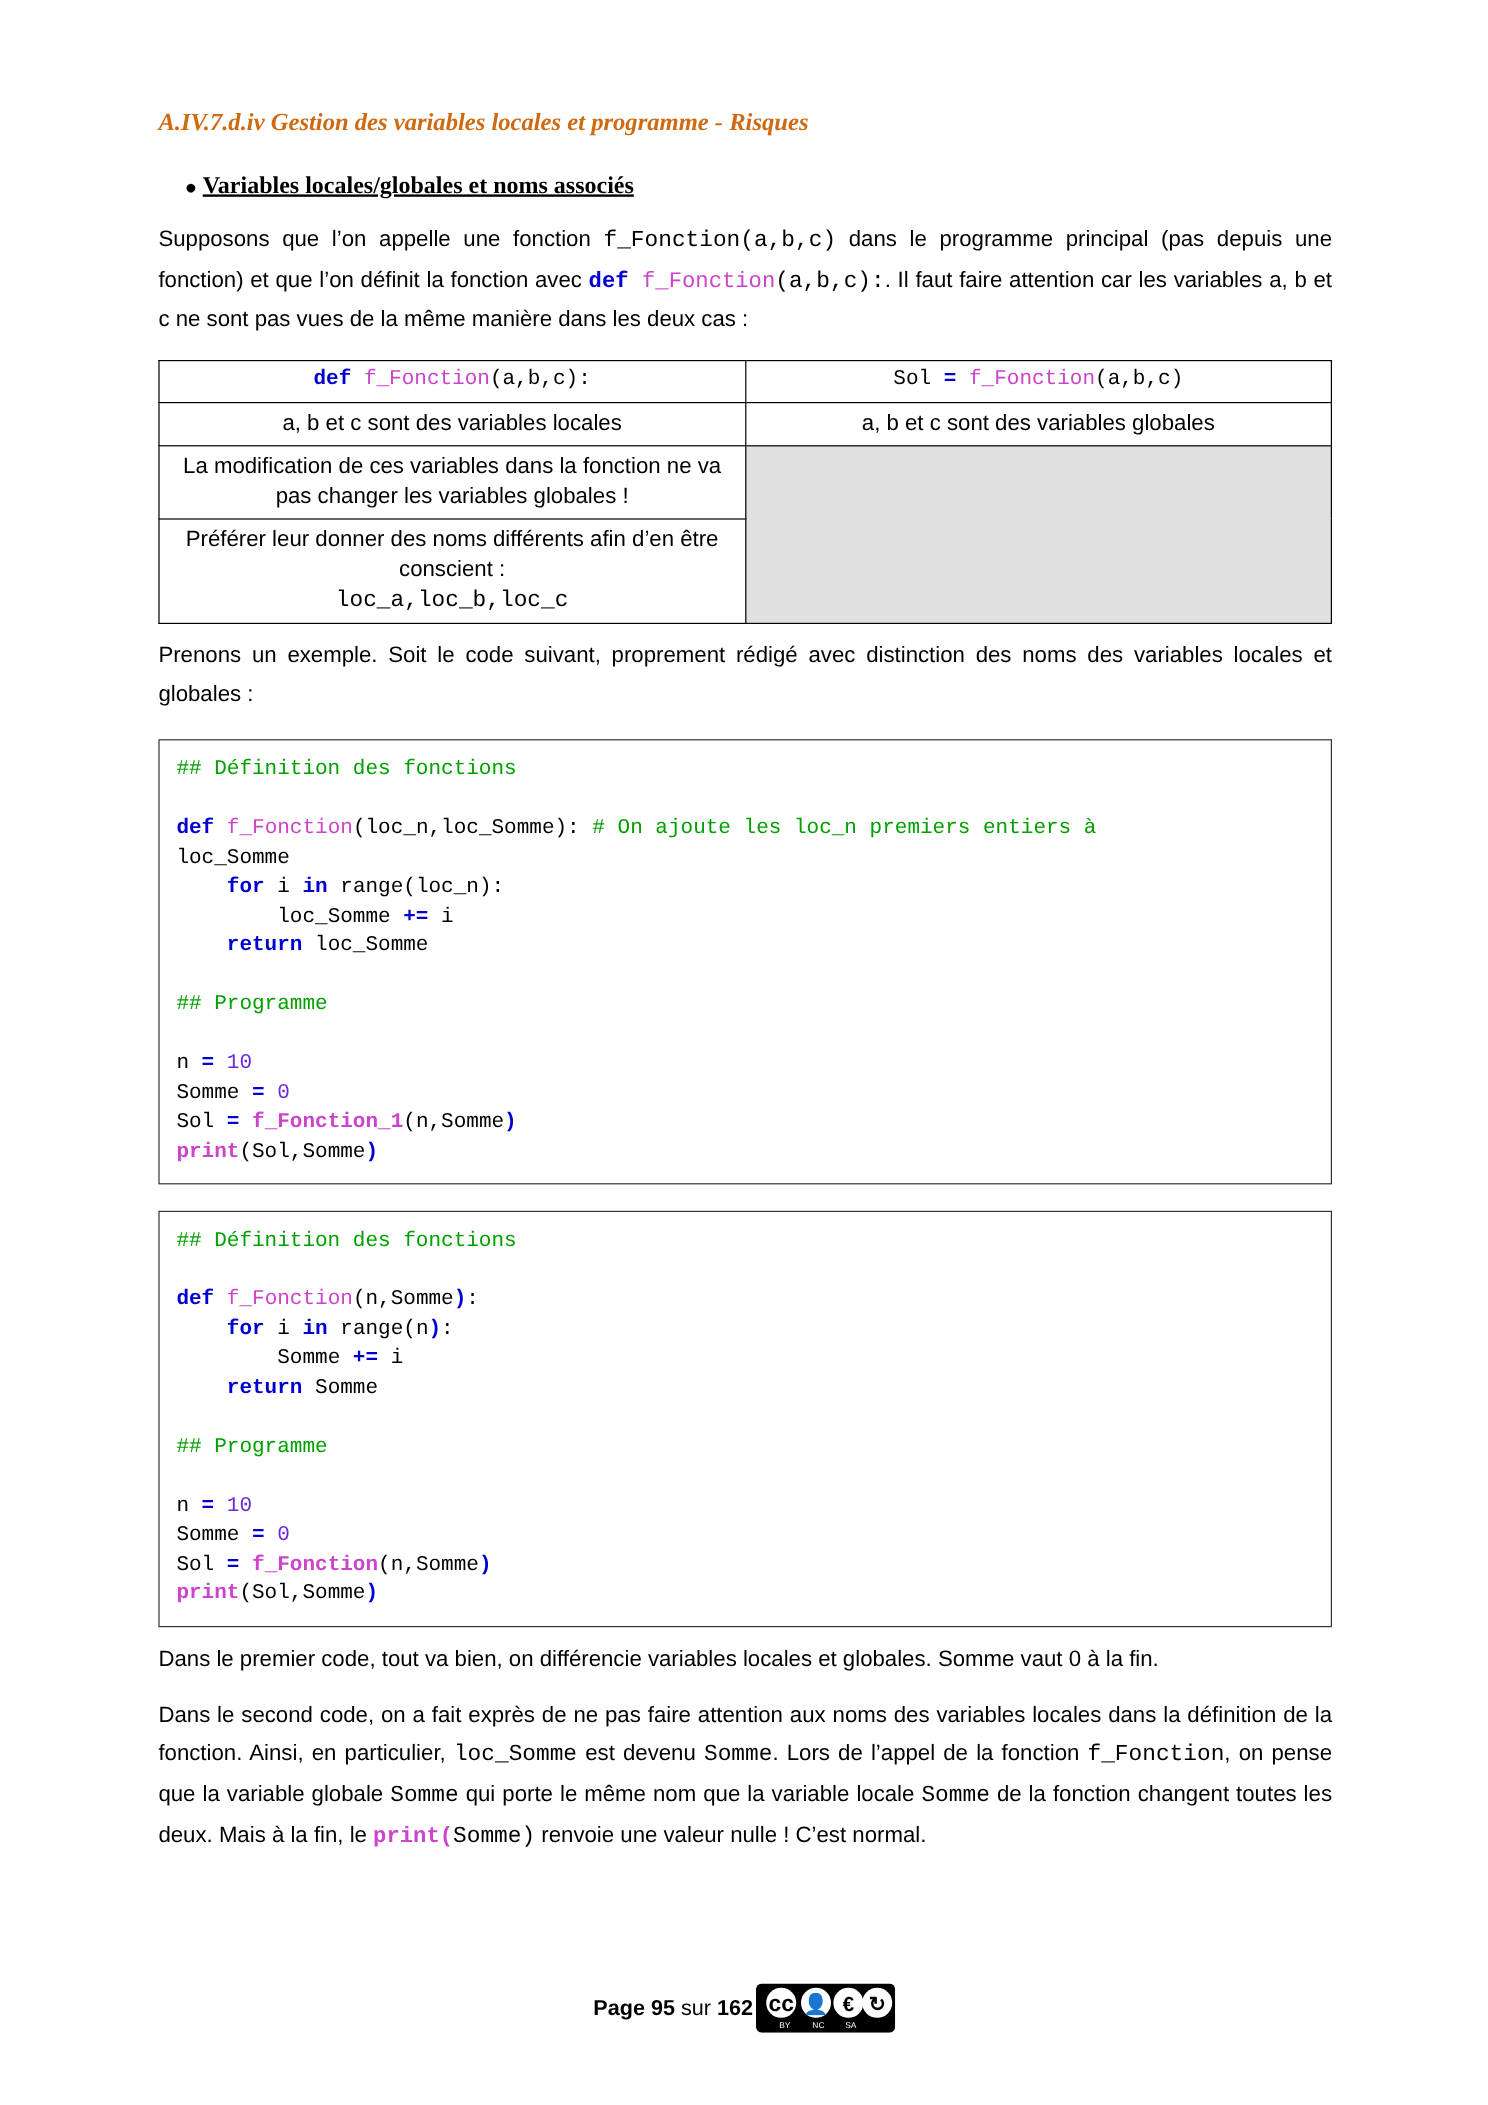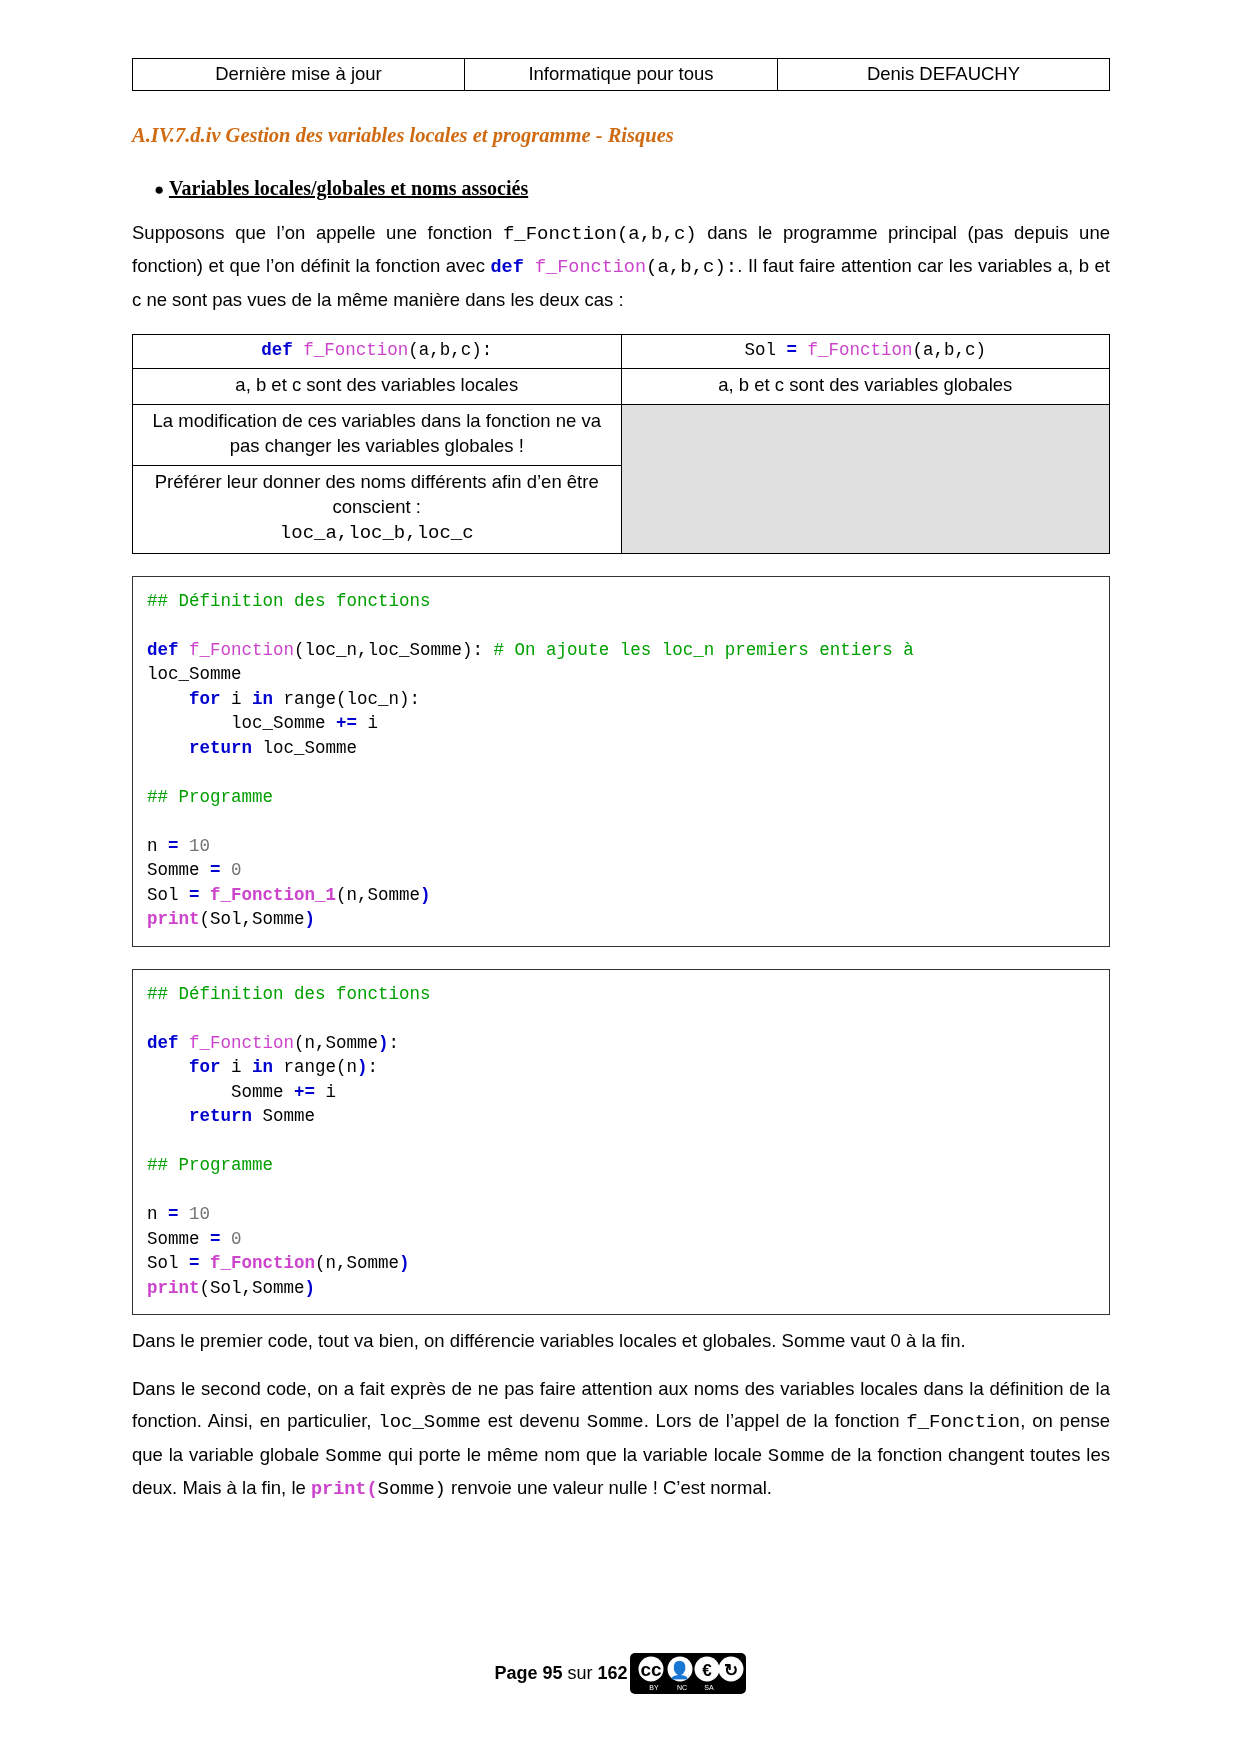--- a/index.html
+++ b/index.html
@@ -71,21 +71,21 @@
   }
   p.tight { margin-top: 10px; }
 
   .code-inline {
     font-family: "Liberation Mono", monospace;
     font-size: 19px;
   }
   .kw { color: #0000d0; font-weight: bold; font-family: "Liberation Mono", monospace; }
   .fn { color: #cc44cc; font-family: "Liberation Mono", monospace; }
   .fnb { color: #cc44cc; font-weight: bold; font-family: "Liberation Mono", monospace; }
-  .num { color: #737373; font-family: "Liberation Mono", monospace; }
+  .num { color: #6d28d9; font-family: "Liberation Mono", monospace; }
   .cmt { color: #00a000; font-family: "Liberation Mono", monospace; }
   .op  { color: #0000d0; font-weight: bold; font-family: "Liberation Mono", monospace; }
 
   
   table.cmp {
     border-collapse: collapse;
     width: 100%;
     table-layout: fixed;
     margin-top: 18px;
   }
@@ -136,25 +136,20 @@
     height: 41px;
   }
 </style>
 </head>
 <body>
 
 <div class="page">
 
   <table class="header">
     <tbody>
-        <tr>
-      <td class="c1">Dernière mise à jour</td>
-      <td class="c2">Informatique pour tous</td>
-      <td class="c3">Denis DEFAUCHY</td>
-    </tr>
   </tbody>
     </table>
 
   <div class="section-title">A.IV.7.d.iv Gestion des variables locales et programme - Risques</div>
 
   <div class="bullet-head">
     <span class="dot">●</span>
     <span class="u">Variables locales/globales et noms associés</span>
   </div>
 
@@ -178,20 +173,21 @@
     </tr>
     <tr>
       <td>
         <span>Préférer leur donner des noms différents afin d’en être conscient :</span><br>
         <span class="code-inline">loc_a,loc_b,loc_c</span>
       </td>
     </tr>
   </tbody>
     </table>
 
+  <p class="body tight">Prenons un exemple. Soit le code suivant, proprement rédigé avec distinction des noms des variables locales et globales :</p>
 
   <pre class="codeblock"><span class="cmt">## Définition des fonctions</span>
 
 <span class="kw">def</span> <span class="fn">f_Fonction</span>(loc_n,loc_Somme): <span class="cmt"># On ajoute les loc_n premiers entiers à</span>
 loc_Somme
     <span class="kw">for</span> i <span class="kw">in</span> range(loc_n):
         loc_Somme <span class="op">+=</span> i
     <span class="kw">return</span> loc_Somme
 
 <span class="cmt">## Programme</span>

